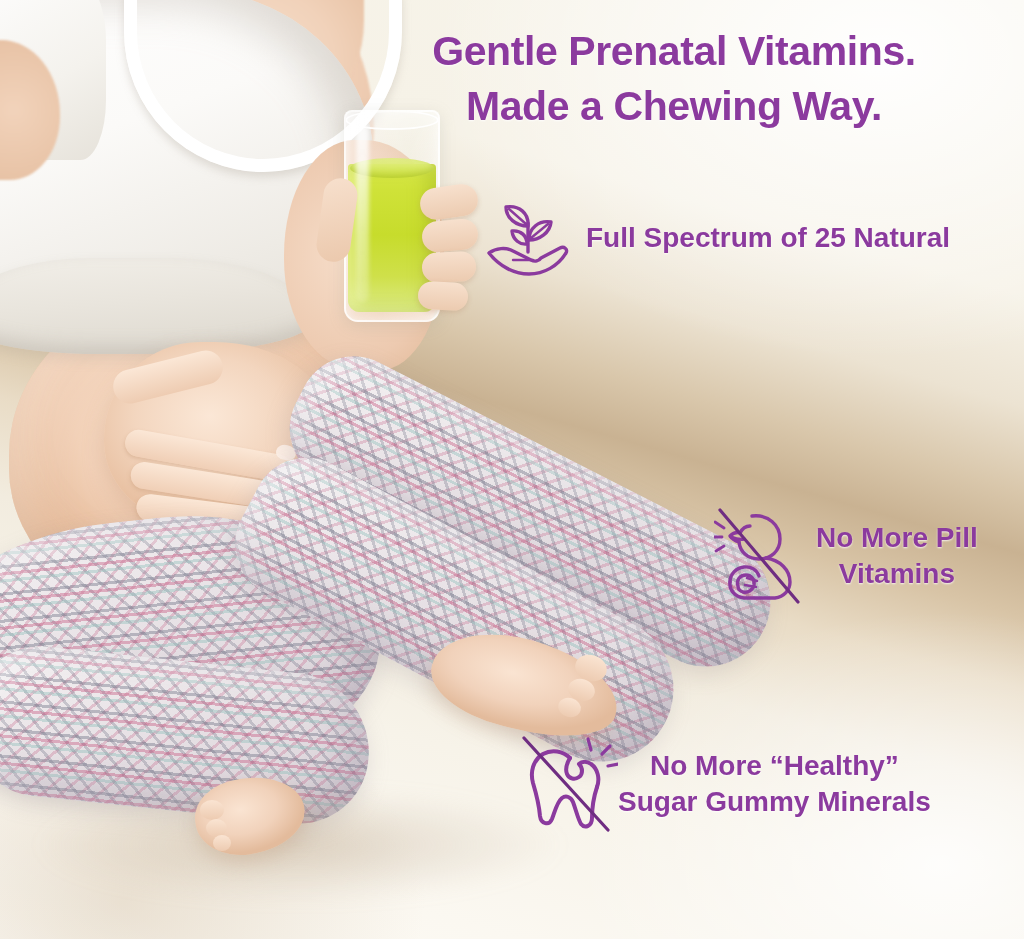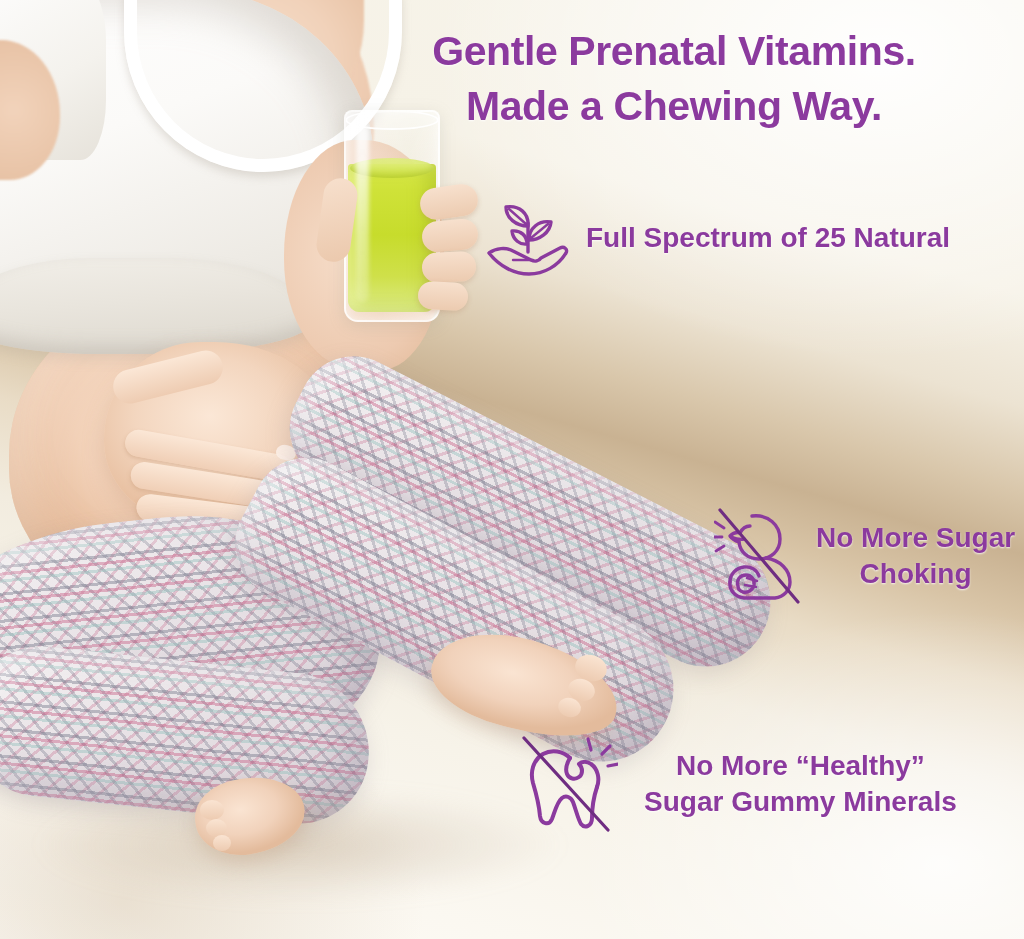--- a/index.html
+++ b/index.html
@@ -481,21 +481,21 @@
   }
   .feature .ftext span { display: block; white-space: nowrap; }
 
   .feature-1 { left: 486px; top: 196px; }
   .feature-1 .ftext { margin-left: 16px; }
 
   .feature-2 { left: 714px; top: 508px; }
   .feature-2 .ftext { margin-left: 12px; }
 
   .feature-3 { left: 518px; top: 734px; }
-  .feature-3 .ftext { margin-left: 26px; }
+  .feature-3 .ftext { }
 </style>
 </head>
 <body>
 
 <div id="ad">
 
   <div class="photo-bg"></div>
 
   <div class="subject">
 
@@ -610,22 +610,22 @@
         <path d="M16 74 C 16 66, 22 60, 30 59 C 37 58, 43 62, 45 68"></path>
         <path d="M24 78 C 22 72, 26 67, 32 67 C 37 67, 41 71, 40 77
                  C 39 82, 34 85, 29 84 C 26 83, 24 81, 24 78 Z"></path>
         <path d="M33 70 L43 73" stroke-width="2.6"></path>
         <path d="M31 77 L42 79" stroke-width="2.6"></path>
       </g>
 
       <path d="M6 2 L 84 94" fill="none" stroke="#6f2d82" stroke-width="3.2" stroke-linecap="round"></path>
     </svg>
     <div class="ftext">
-      <span>No More Sugar</span>
-      <span>Choking</span>
+      <span>No More Pill</span>
+      <span>Vitamins</span>
     </div>
   </div>
 
   <div class="feature feature-3">
     <svg class="ficon" width="100" height="100" viewBox="0 0 100 100">
       <g fill="none" stroke="#8b3a9e" stroke-width="4" stroke-linecap="round" stroke-linejoin="round">
 
         <path d="M52 24
                  C 45 17, 34 15, 25 20
                  C 15 26, 12 38, 15 49

